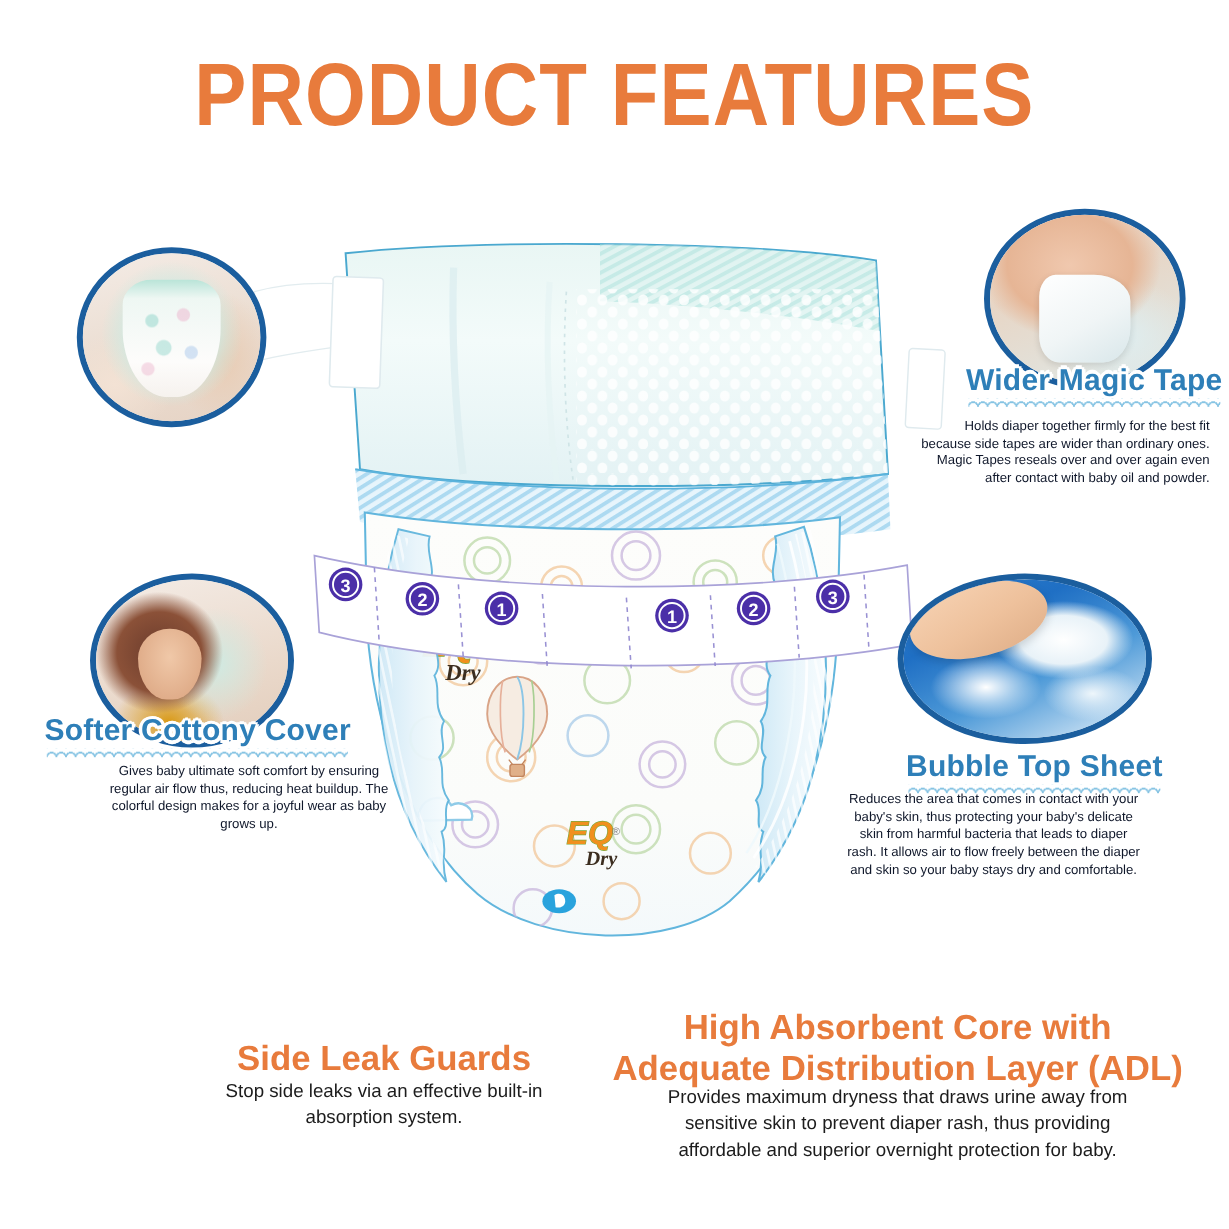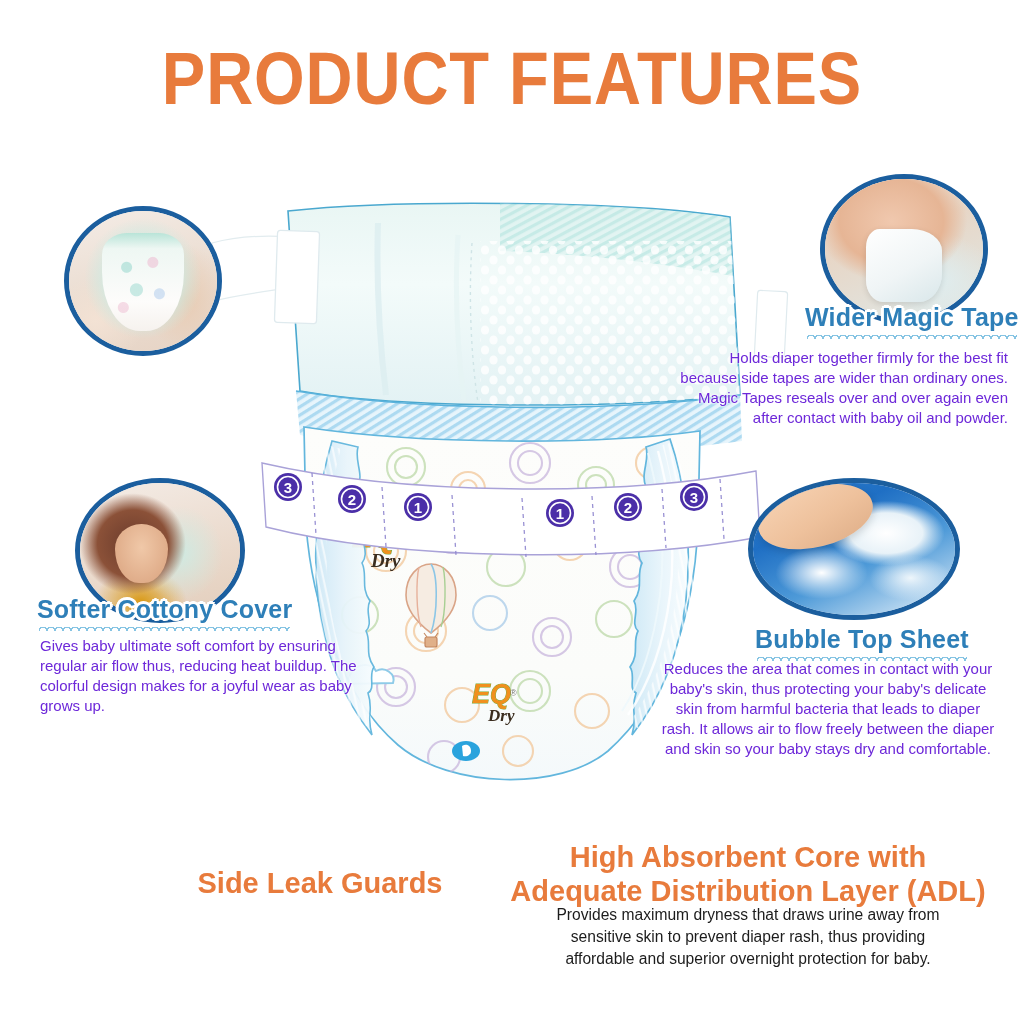--- a/index.html
+++ b/index.html
@@ -143,23 +143,23 @@
     left: 2px; right: 2px; bottom: -7px; height: 7px;
     background:
       radial-gradient(circle at 4px 7px, rgba(0,0,0,0) 3.2px, #79bde0 3.3px, #79bde0 4.4px, rgba(0,0,0,0) 4.5px) repeat-x;
     background-size: 8px 8px;
     opacity: .9;
   }
 
   
   .feature-body {
     position: absolute;
-    font-size: 15px;
+    font-size: 11px;
     line-height: 1.33;
-    color: #6d28d9;
+    color: #0f172a;
     text-shadow: 0 0 3px #fff, 0 0 3px #fff, 0 0 2px #fff;
   }
 
   
   .bottom-title {
     position: absolute;
     color: #E87B3C;
     font-size: 29px;
     font-weight: bold;
     text-align: center;
@@ -443,36 +443,38 @@
 <div class="feature-heading" style="left:805px; top:303px;">Wider Magic Tape</div>
 <div class="feature-body" style="left:648px; top:348px; width:360px; white-space:pre-line; text-align:right;">Holds diaper together firmly for the best fit
 because side tapes are wider than ordinary ones.
 Magic Tapes reseals over and over again even
 after contact with baby oil and powder.</div>
 
 <div class="feature-photo" style="left:75px; top:478px; width:170px; height:145px;">
   <div class="ph ph-mom"></div>
 </div>
 <div class="feature-heading" style="left:37px; top:595px;">Softer Cottony Cover</div>
-<div class="feature-body" style="left:40px; top:636px; width:335px; white-space:pre-line; text-align:left;">Gives baby ultimate soft comfort by ensuring
+<div class="feature-body" style="left:40px; top:636px; width:335px; white-space:pre-line; text-align:center;">Gives baby ultimate soft comfort by ensuring
 regular air flow thus, reducing heat buildup. The
 colorful design makes for a joyful wear as baby
 grows up.</div>
 
 <div class="feature-photo" style="left:748px; top:478px; width:212px; height:142px;">
   <div class="ph ph-bubble"></div>
 </div>
 <div class="feature-heading" style="left:755px; top:625px;">Bubble Top Sheet</div>
 <div class="feature-body" style="left:648px; top:659px; width:360px; white-space:pre-line; text-align:center;">Reduces the area that comes in contact with your
 baby's skin, thus protecting your baby's delicate
 skin from harmful bacteria that leads to diaper
 rash. It allows air to flow freely between the diaper
 and skin so your baby stays dry and comfortable.</div>
 
 <div class="bottom-title" style="left:118px; top:866px; width:404px;">Side Leak Guards</div>
+<div class="bottom-body" style="left:98px; top:899px; width:444px; white-space:pre-line;">Stop side leaks via an effective built-in
+absorption system.</div>
 
 <div class="bottom-title" style="left:478px; top:840px; width:540px;">High Absorbent Core with
 Adequate Distribution Layer (ADL)</div>
 <div class="bottom-body" style="left:470px; top:904px; width:556px; white-space:pre-line;">Provides maximum dryness that draws urine away from
 sensitive skin to prevent diaper rash, thus providing
 affordable and superior overnight protection for baby.</div>
 
 </div>
 
 </body></html>

